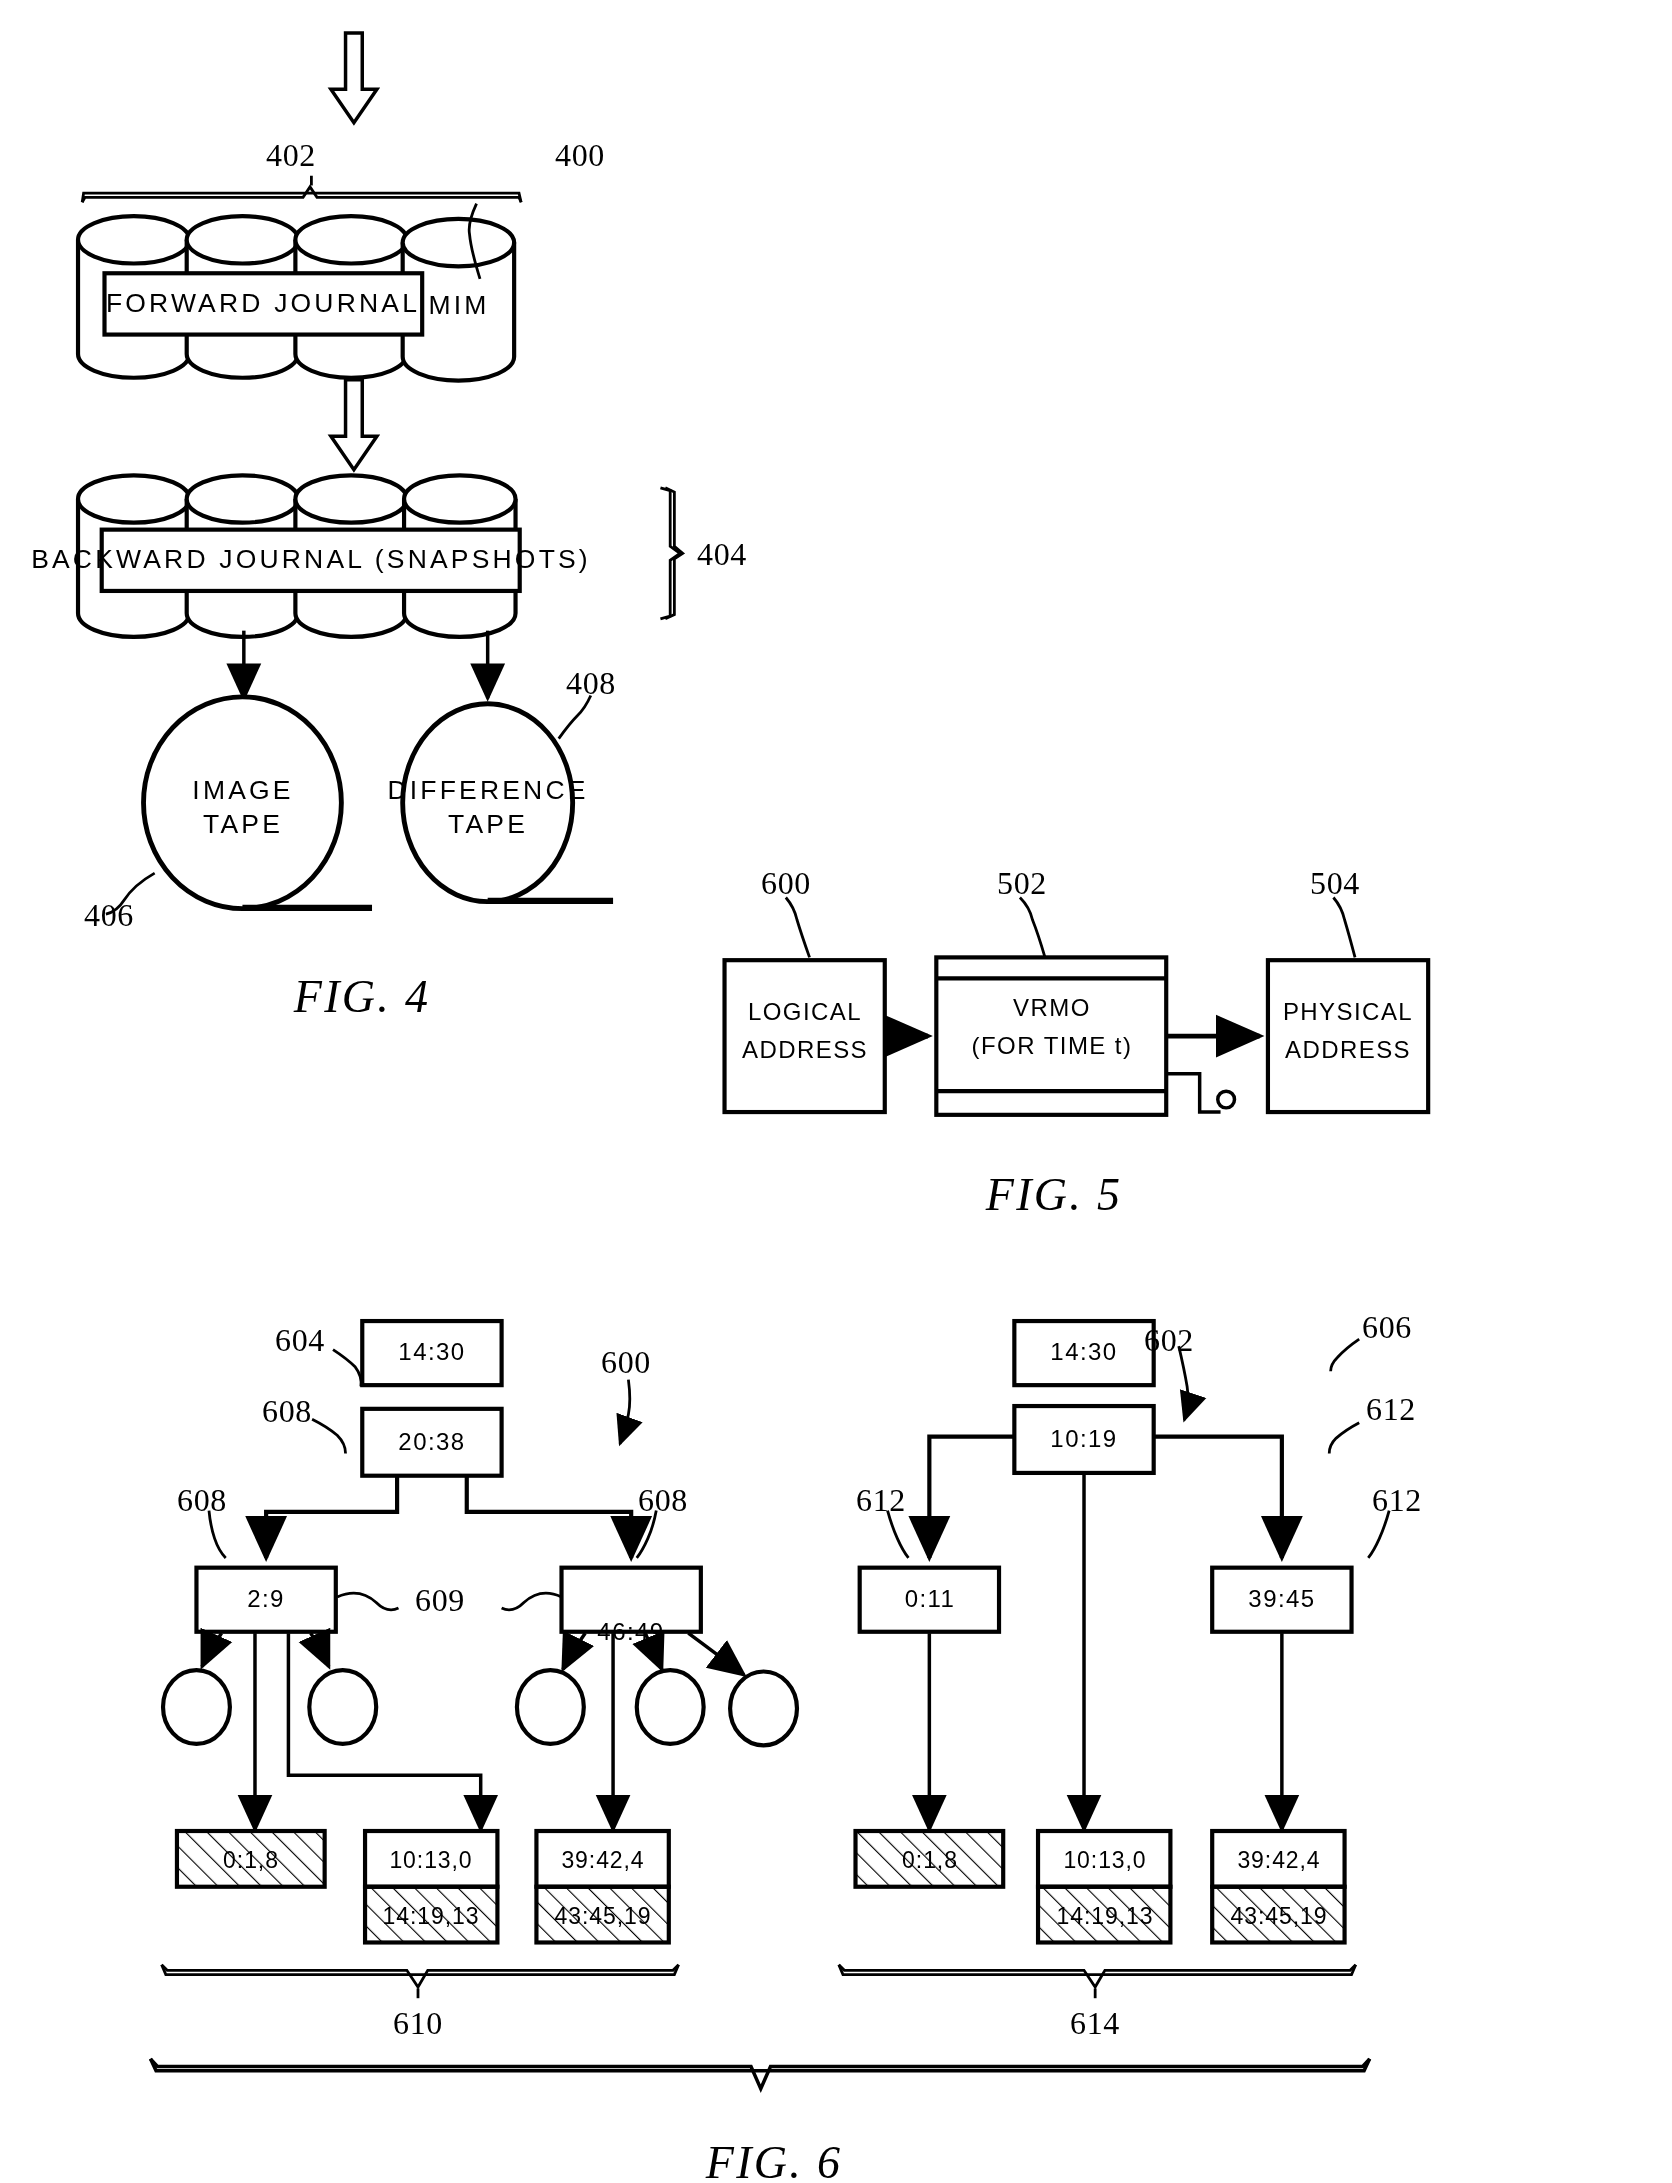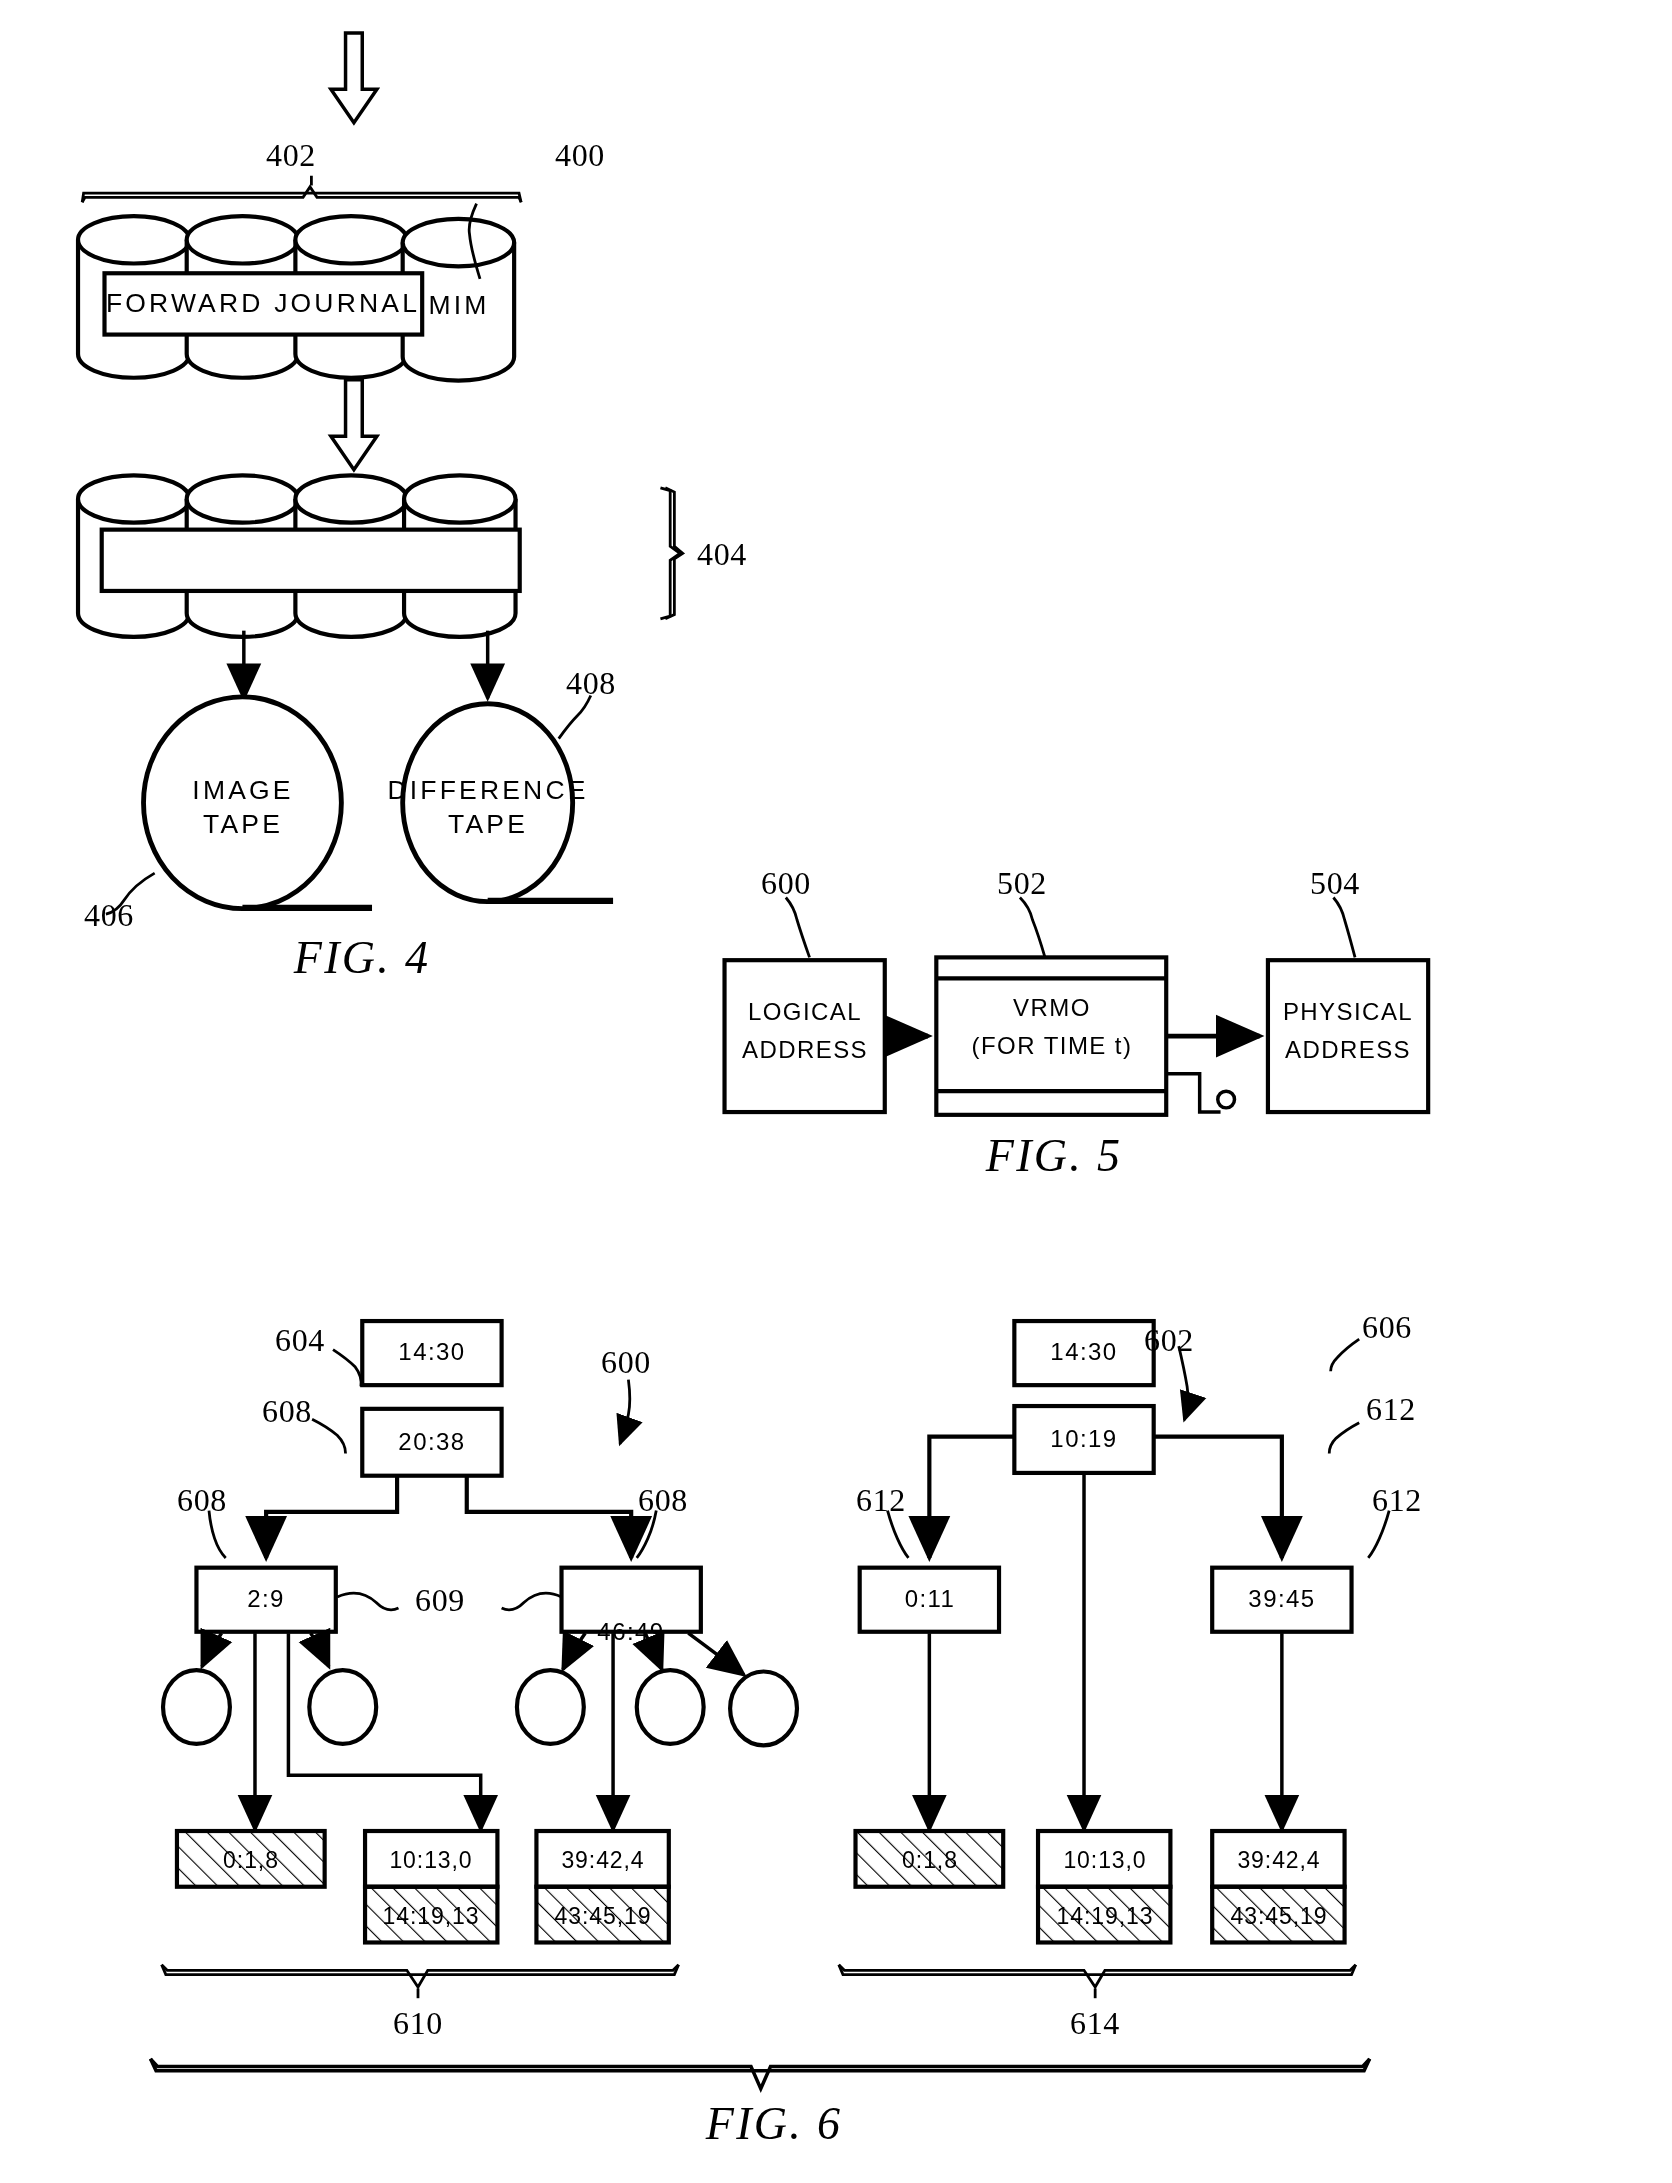--- a/index.html
+++ b/index.html
@@ -39,20 +39,21 @@
     font-family: "Liberation Serif", serif;
     font-size: 32px;
     letter-spacing: 0.02em;
   }
   .figlabel {
     font-family: "Liberation Serif", serif;
     font-style: italic;
     font-size: 46px;
     font-weight: 400;
     letter-spacing: 0.05em;
+    margin-top: 39px;
   }
   .celltext {
     font-family: "Liberation Sans", sans-serif;
     font-size: 23px;
     letter-spacing: 0.04em;
   }
   .boxtext {
     font-family: "Liberation Sans", sans-serif;
     font-size: 24px;
     letter-spacing: 0.06em;
@@ -266,20 +267,21 @@
   </svg>
 
   <div class="txt num ctr" style="left:291px; top:138px;">402</div>
   <div class="txt num ctr" style="left:580px; top:138px;">400</div>
   <div class="txt num" style="left:697px; top:537px;">404</div>
   <div class="txt num" style="left:84px; top:898px;">406</div>
   <div class="txt num" style="left:566px; top:666px;text-align:right;">408</div>
 
   <div class="txt cyltext ctr" style="left:263px; top:289px;">FORWARD  JOURNAL</div>
   <div class="txt cyltext ctr" style="left:459px; top:291px;">MIM</div>
+  <div class="txt cyltext ctr" style="left:311px; top:545px;">BACKWARD  JOURNAL  (SNAPSHOTS)</div>
 
   <div class="txt cyltext ctr" style="left:243px; top:776px;">IMAGE</div>
   <div class="txt cyltext ctr" style="left:243px; top:810px;">TAPE</div>
   <div class="txt cyltext ctr" style="left:488px; top:776px;">DIFFERENCE</div>
   <div class="txt cyltext ctr" style="left:488px; top:810px;">TAPE</div>
 
   <div class="txt figlabel ctr" style="left:362px; top:932px;">FIG.  4</div>
 
   <div class="txt num ctr" style="left:786px; top:866px;">600</div>
   <div class="txt num ctr" style="left:1022px; top:866px;">502</div>

